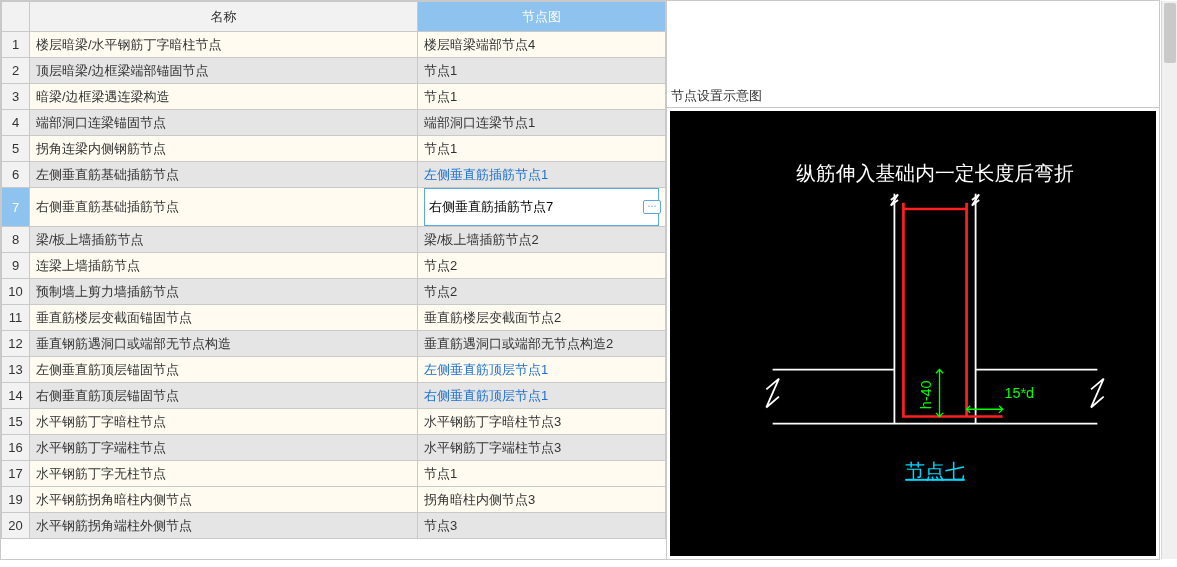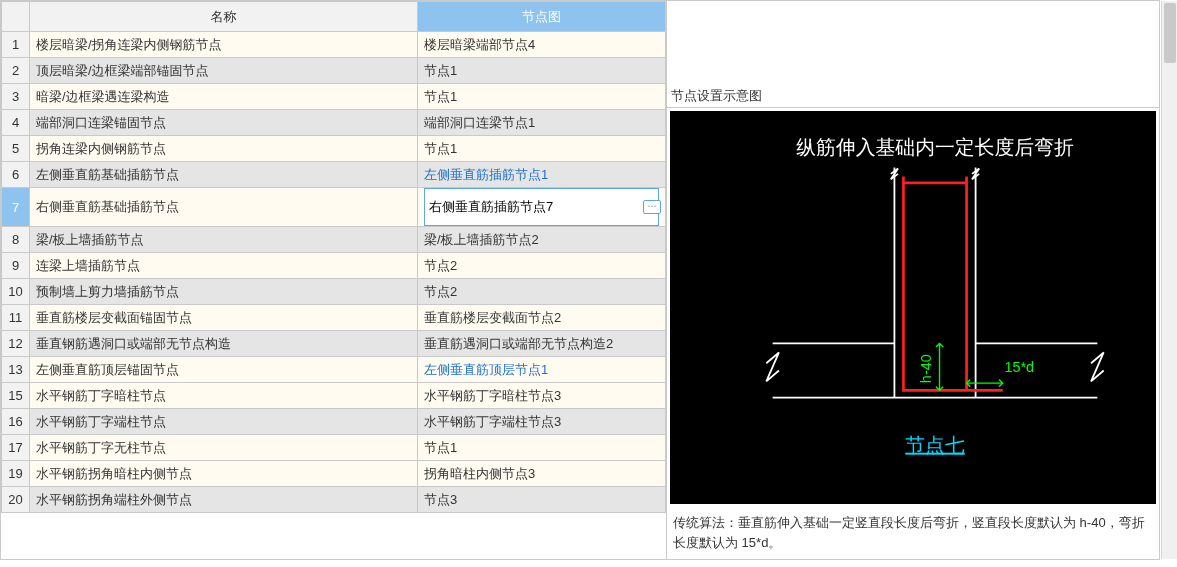--- a/index.html
+++ b/index.html
@@ -148,21 +148,21 @@
       <thead>
         <tr>
           <th class="col-num"></th>
           <th class="col-name">名称</th>
           <th class="col-node">节点图</th>
         </tr>
       </thead>
       <tbody id="tbody">
           <tr class="alt">
             <td class="num">1</td>
-            <td class="name">楼层暗梁/拐角连梁内侧钢筋节点</td>
+            <td class="name">楼层暗梁/水平钢筋丁字暗柱节点</td>
             <td class="node"><span>楼层暗梁端部节点4</span></td>
           </tr>
           <tr class="norm">
             <td class="num">2</td>
             <td class="name">顶层暗梁/边框梁端部锚固节点</td>
             <td class="node"><span>节点1</span></td>
           </tr>
           <tr class="alt">
             <td class="num">3</td>
             <td class="name">暗梁/边框梁遇连梁构造</td>
@@ -211,20 +211,25 @@
           <tr class="norm">
             <td class="num">12</td>
             <td class="name">垂直钢筋遇洞口或端部无节点构造</td>
             <td class="node"><span>垂直筋遇洞口或端部无节点构造2</span></td>
           </tr>
           <tr class="alt">
             <td class="num">13</td>
             <td class="name">左侧垂直筋顶层锚固节点</td>
             <td class="node"><span class="link">左侧垂直筋顶层节点1</span></td>
           </tr>
+          <tr class="norm">
+            <td class="num">14</td>
+            <td class="name">右侧垂直筋顶层锚固节点</td>
+            <td class="node"><span class="link">右侧垂直筋顶层节点1</span></td>
+          </tr>
           <tr class="alt">
             <td class="num">15</td>
             <td class="name">水平钢筋丁字暗柱节点</td>
             <td class="node"><span>水平钢筋丁字暗柱节点3</span></td>
           </tr>
           <tr class="norm">
             <td class="num">16</td>
             <td class="name">水平钢筋丁字端柱节点</td>
             <td class="node"><span>水平钢筋丁字端柱节点3</span></td>
           </tr>
@@ -277,19 +282,18 @@
         <text x="241" y="268" fill="#0f0" font-size="16" text-anchor="middle" transform="rotate(-90 241 268)">h-40</text>
 
         <line x1="280" y1="284" x2="320" y2="284" stroke="#0f0" stroke-width="1.5"></line>
         <polyline points="284,280 280,284 284,288" fill="none" stroke="#0f0" stroke-width="1.5"></polyline>
         <polyline points="316,280 320,284 316,288" fill="none" stroke="#0f0" stroke-width="1.5"></polyline>
         <text x="322" y="272" fill="#0f0" font-size="16">15*d</text>
 
         <text x="245" y="360" fill="#00d8ff" font-size="22" text-anchor="middle" text-decoration="underline">节点七</text>
       </svg>
     </div>
-    <div class="desc">传统算法：垂直筋伸入基础一定竖直段长度后弯折，竖直段长度默认为 h-40，弯折长度默认为 15*d。</div>
   </div>
 </div>
 
 <div class="scrollbar-v">
   <div class="scrollbar-thumb"></div>
 </div>
 
 </body></html>

